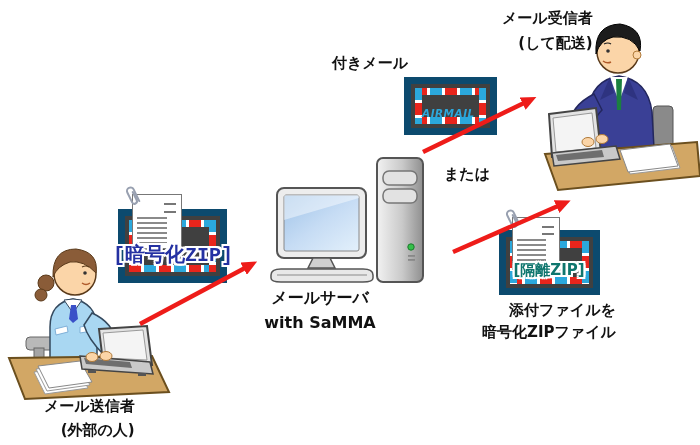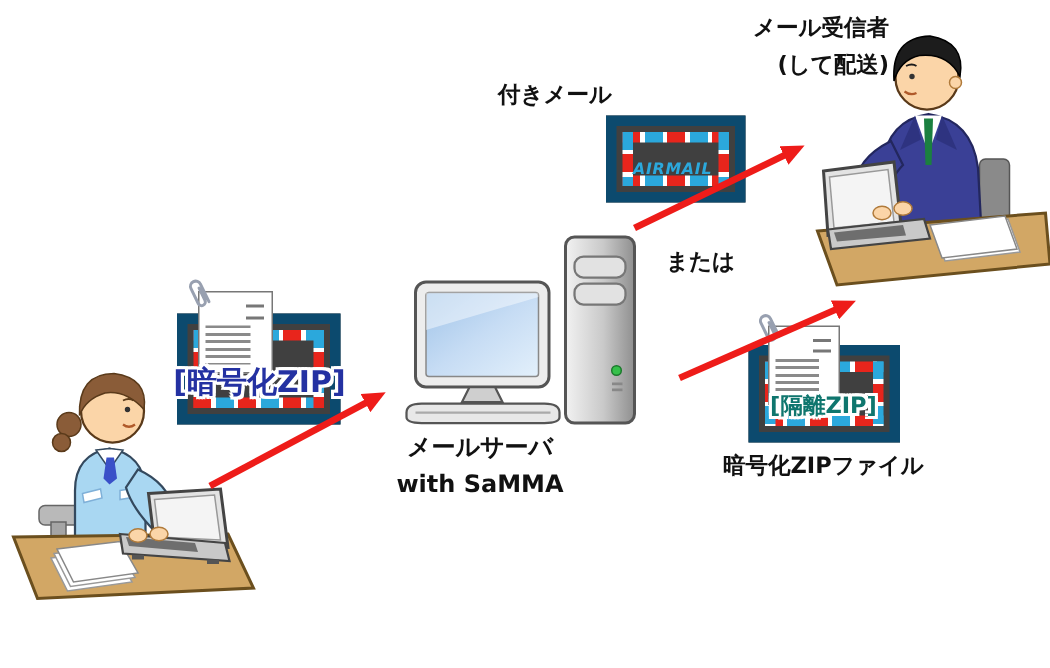--- a/index.html
+++ b/index.html
@@ -6,21 +6,21 @@
   .canvas{position:relative;width:700px;height:445px;background:#ffffff;overflow:hidden;
           font-family:"DejaVu Sans",sans-serif;}
 
   
   .note{position:absolute;font-weight:bold;font-size:15px;line-height:25px;color:#111;
         white-space:nowrap;z-index:50;text-align:right;}
   .note div{white-space:nowrap;}
   .biglabel{position:absolute;font-weight:bold;text-align:center;white-space:nowrap;z-index:30;
         text-shadow:-2px -2px 0 #fff,2px -2px 0 #fff,-2px 2px 0 #fff,2px 2px 0 #fff,
                     -2px 0 0 #fff,2px 0 0 #fff,0 -2px 0 #fff,0 2px 0 #fff;}
-  .navy{color:#2431A2;font-size:20px;}
+  .navy{color:#2431A2;font-size:20px;font-family:Liberation Mono, monospace;}
   .red{color:#0f766e;font-size:15px;}
 
   
   .envelope{position:absolute;background:#404040;border:7px solid #0c4a6e;box-sizing:border-box;z-index:20;}
   .am{position:absolute;}
   .am.h{left:4px;right:4px;height:7px;
         background:repeating-linear-gradient(90deg,#E8251C 0 12px,#fff 12px 15px,#2BA8DC 15px 27px,#fff 27px 30px);}
   .am.top{top:4px}.am.bottom{bottom:4px}
   .am.v{top:4px;bottom:4px;width:7px;
         background:repeating-linear-gradient(180deg,#2BA8DC 0 12px,#fff 12px 15px,#E8251C 15px 27px,#fff 27px 30px);}
@@ -201,34 +201,39 @@
       </marker>
     </defs>
     <line x1="140" y1="324" x2="245" y2="268" stroke="#EE1C19" stroke-width="4.5" marker-end="url(#ah)"></line>
     <line x1="423" y1="152" x2="524" y2="103" stroke="#EE1C19" stroke-width="4.5" marker-end="url(#ah)"></line>
     <line x1="453" y1="252" x2="558" y2="206" stroke="#EE1C19" stroke-width="4.5" marker-end="url(#ah)"></line>
   </svg>
 
   <div class="note" style="left:37px;top:158px">
   </div>
 
+  <div class="note" style="left:44px;top:394px;line-height:24px">
+    <div>メール送信者</div>
+    <div>(外部の人)</div>
+  </div>
 
   <div class="note" style="left:250px;top:285px;width:140px;text-align:center;font-size:16px;line-height:25px">
     <div>メールサーバ</div>
     <div>with SaMMA</div>
   </div>
 
   <div class="note" style="left:332px;top:50px;line-height:26px">
     <div>付きメール</div>
   </div>
 
   <div class="note" style="left:502px;top:6px">
     <div>メール受信者</div>
     <div>(して配送)</div>
   </div>
 
   <div class="note" style="left:444px;top:162px">または</div>
 
   <div class="note" style="left:482px;top:299px;line-height:22px">
+    <div>添付ファイルを</div>
     <div>暗号化ZIPファイル</div>
   </div>
 
 </div>
 
 </body></html>

